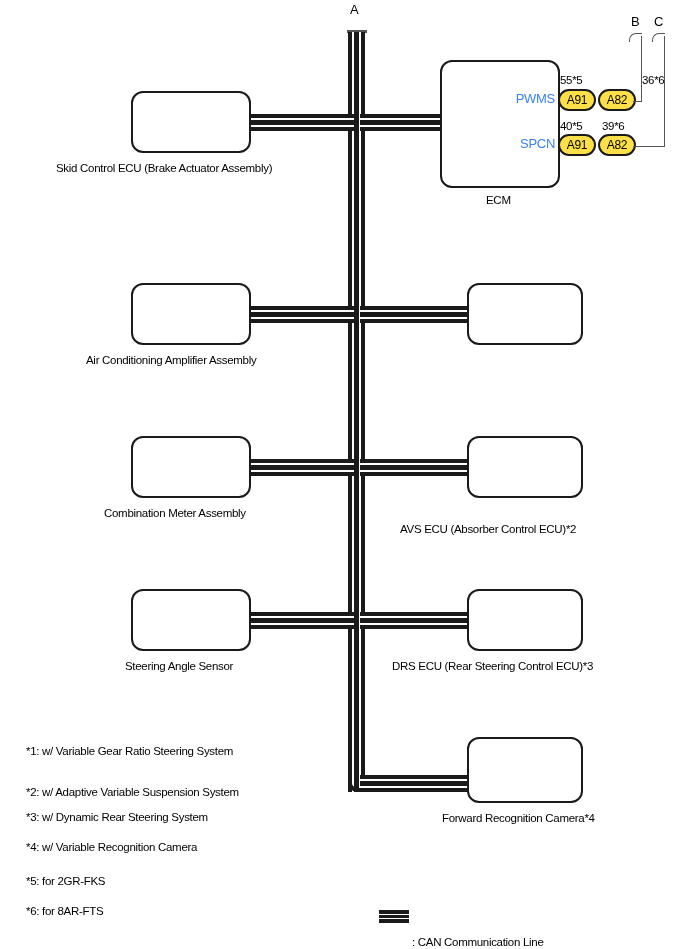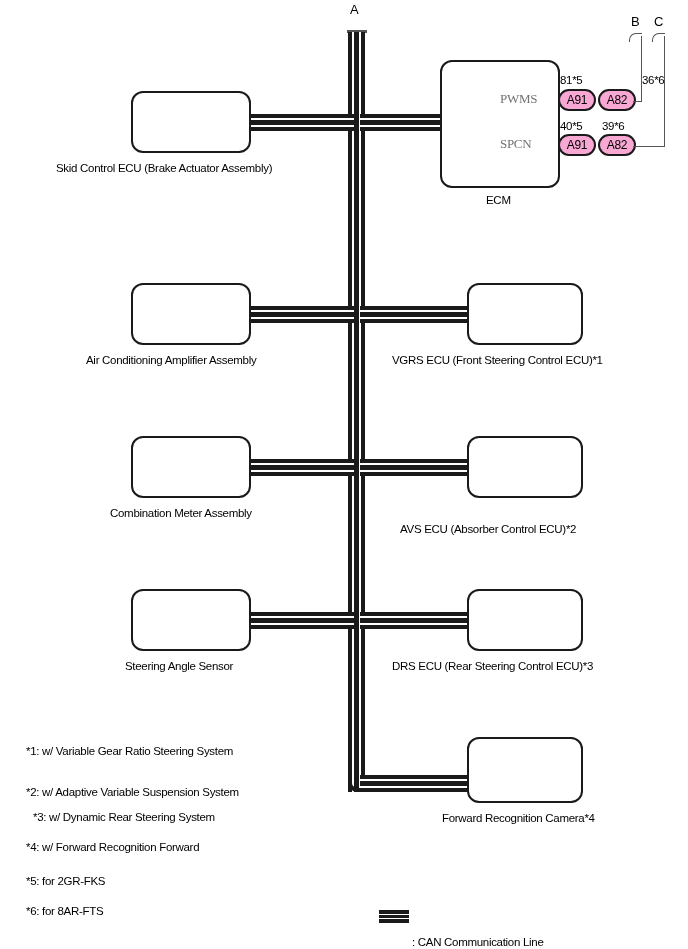--- a/index.html
+++ b/index.html
@@ -78,45 +78,45 @@
     background: #555555;
     height: 3px;
   }
 
   
   .pill {
     position: absolute;
     box-sizing: border-box;
     border: 2px solid #1a1a1a;
     border-radius: 11px;
-    background: #f9a8d4;
+    background: #fde047;
     font-family: "Liberation Sans", sans-serif;
     font-size: 12px;
     color: #000000;
     text-align: center;
     line-height: 18px;
     height: 22px;
     width: 38px;
     letter-spacing: -0.3px;
   }
   .pin-code {
     position: absolute;
     font-family: "Liberation Sans", sans-serif;
     font-size: 11.5px;
     color: #000000;
     white-space: nowrap;
     letter-spacing: -0.3px;
   }
   .pin-name {
     position: absolute;
-    font-family: Liberation Serif, serif;
+    font-family: Liberation Sans, sans-serif;
     font-size: 13px;
-    color: #737373;
-    white-space: nowrap;
-    text-align: left;
+    color: #3b82f6;
+    white-space: nowrap;
+    text-align: right;
     letter-spacing: -0.3px;
   }
 
   
   .leader {
     position: absolute;
     width: 1px;
     background: #555555;
   }
   .leader-h {
@@ -179,21 +179,21 @@
   <div class="bus-h" style="left:249px; top:114px; width:105px;"></div>
   <div class="bus-h" style="left:360px; top:114px; width:82px;"></div>
 
   <div class="ecu-box" style="left:131px; top:91px; width:120px; height:62px;"></div>
   <div class="lbl" style="left:56px; top:161px;">Skid Control ECU (Brake Actuator Assembly)</div>
 
   <div class="ecu-box" style="left:440px; top:60px; width:120px; height:128px;"></div>
   <div class="lbl" style="left:486px; top:193px;">ECM</div>
 
   <div class="pin-name" style="left:500px; top:91px; width:55px;">PWMS</div>
-  <div class="pin-code" style="left:560px; top:74px;">81*5</div>
+  <div class="pin-code" style="left:560px; top:74px;">55*5</div>
   <div class="pill" style="left:558px; top:89px;">A91</div>
   <div class="pin-code" style="left:602px; top:74px;margin-left:40px;">36*6</div>
   <div class="pill" style="left:598px; top:89px;">A82</div>
 
   <div class="pin-name" style="left:500px; top:136px; width:55px;">SPCN</div>
   <div class="pin-code" style="left:560px; top:120px;">40*5</div>
   <div class="pill" style="left:558px; top:134px;">A91</div>
   <div class="pin-code" style="left:602px; top:120px;text-align:center;">39*6</div>
   <div class="pill" style="left:598px; top:134px;">A82</div>
 
@@ -208,48 +208,47 @@
   <div class="leader" style="left:664px; top:36px; height:111px;"></div>
   <div class="leader-h" style="left:633px; top:146px; width:32px;"></div>
 
   <div class="bus-h" style="left:249px; top:306px; width:105px;"></div>
   <div class="bus-h" style="left:360px; top:306px; width:110px;"></div>
 
   <div class="ecu-box" style="left:131px; top:283px; width:120px; height:62px;"></div>
   <div class="lbl" style="left:86px; top:353px;">Air Conditioning Amplifier Assembly</div>
 
   <div class="ecu-box" style="left:467px; top:283px; width:116px; height:62px;"></div>
-  <div class="lbl" style="left:392px; top:353px;">VGRS ECU (Front Steering Control ECU)*1</div>
 
   <div class="bus-h" style="left:249px; top:459px; width:105px;"></div>
   <div class="bus-h" style="left:360px; top:459px; width:110px;"></div>
 
   <div class="ecu-box" style="left:131px; top:436px; width:120px; height:62px;"></div>
-  <div class="lbl" style="left:110px; top:506px;">Combination Meter Assembly</div>
+  <div class="lbl" style="left:104px; top:506px;">Combination Meter Assembly</div>
 
   <div class="ecu-box" style="left:467px; top:436px; width:116px; height:62px;"></div>
   <div class="lbl" style="left:400px; top:506px;margin-top:16px;">AVS ECU (Absorber Control ECU)*2</div>
 
   <div class="bus-h" style="left:249px; top:612px; width:105px;"></div>
   <div class="bus-h" style="left:360px; top:612px; width:110px;"></div>
 
   <div class="ecu-box" style="left:131px; top:589px; width:120px; height:62px;"></div>
   <div class="lbl" style="left:125px; top:659px;">Steering Angle Sensor</div>
 
   <div class="ecu-box" style="left:467px; top:589px; width:116px; height:62px;"></div>
   <div class="lbl" style="left:392px; top:659px;">DRS ECU (Rear Steering Control ECU)*3</div>
 
   <div class="bus-h" style="left:360px; top:775px; width:112px;"></div>
 
   <div class="ecu-box" style="left:467px; top:737px; width:116px; height:66px;"></div>
   <div class="lbl" style="left:442px; top:811px;">Forward Recognition Camera*4</div>
 
   <div class="note" style="left:26px; top:745px;">*1: w/ Variable Gear Ratio Steering System</div>
   <div class="note" style="left:26px; top:778px;margin-top:8px;">*2: w/ Adaptive Variable Suspension System</div>
-  <div class="note" style="left:26px; top:811px;margin-left:7px;">*3: w/ Dynamic Rear Steering System</div>
-  <div class="note" style="left:26px; top:841px;">*4: w/ Forward Recognition Forward</div>
+  <div class="note" style="left:26px; top:811px;">*3: w/ Dynamic Rear Steering System</div>
+  <div class="note" style="left:26px; top:841px;">*4: w/ Variable Recognition Camera</div>
   <div class="note" style="left:26px; top:875px;">*5: for 2GR-FKS</div>
   <div class="note" style="left:26px; top:905px;">*6: for 8AR-FTS</div>
 
   <div class="legend-sym" style="left:379px; top:910px;"></div>
   <div class="note" style="left:412px; top:936px;">: CAN Communication Line</div>
 
 </div>
 
 </body></html>

